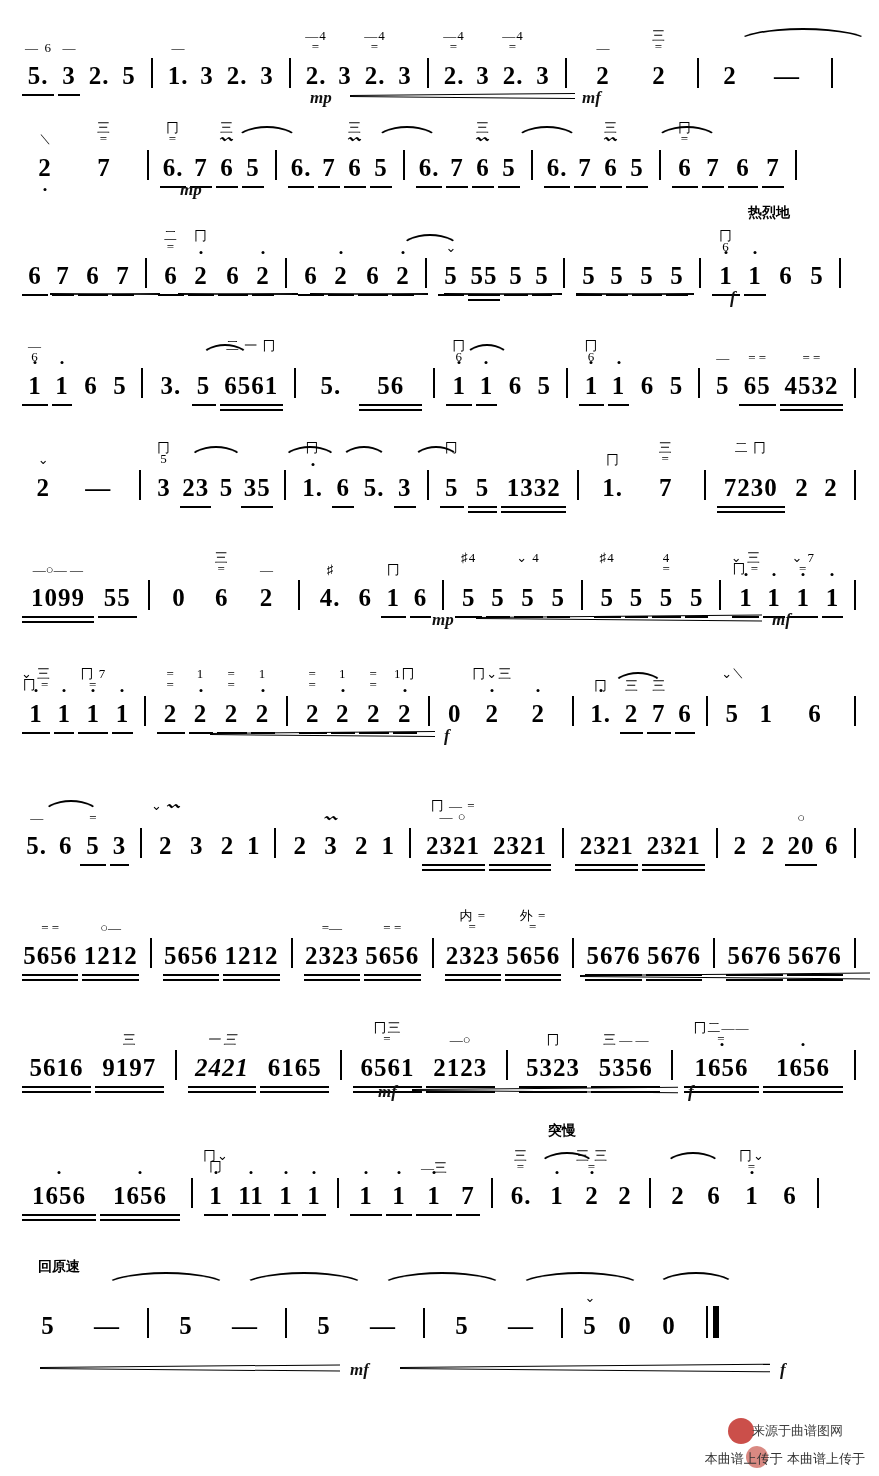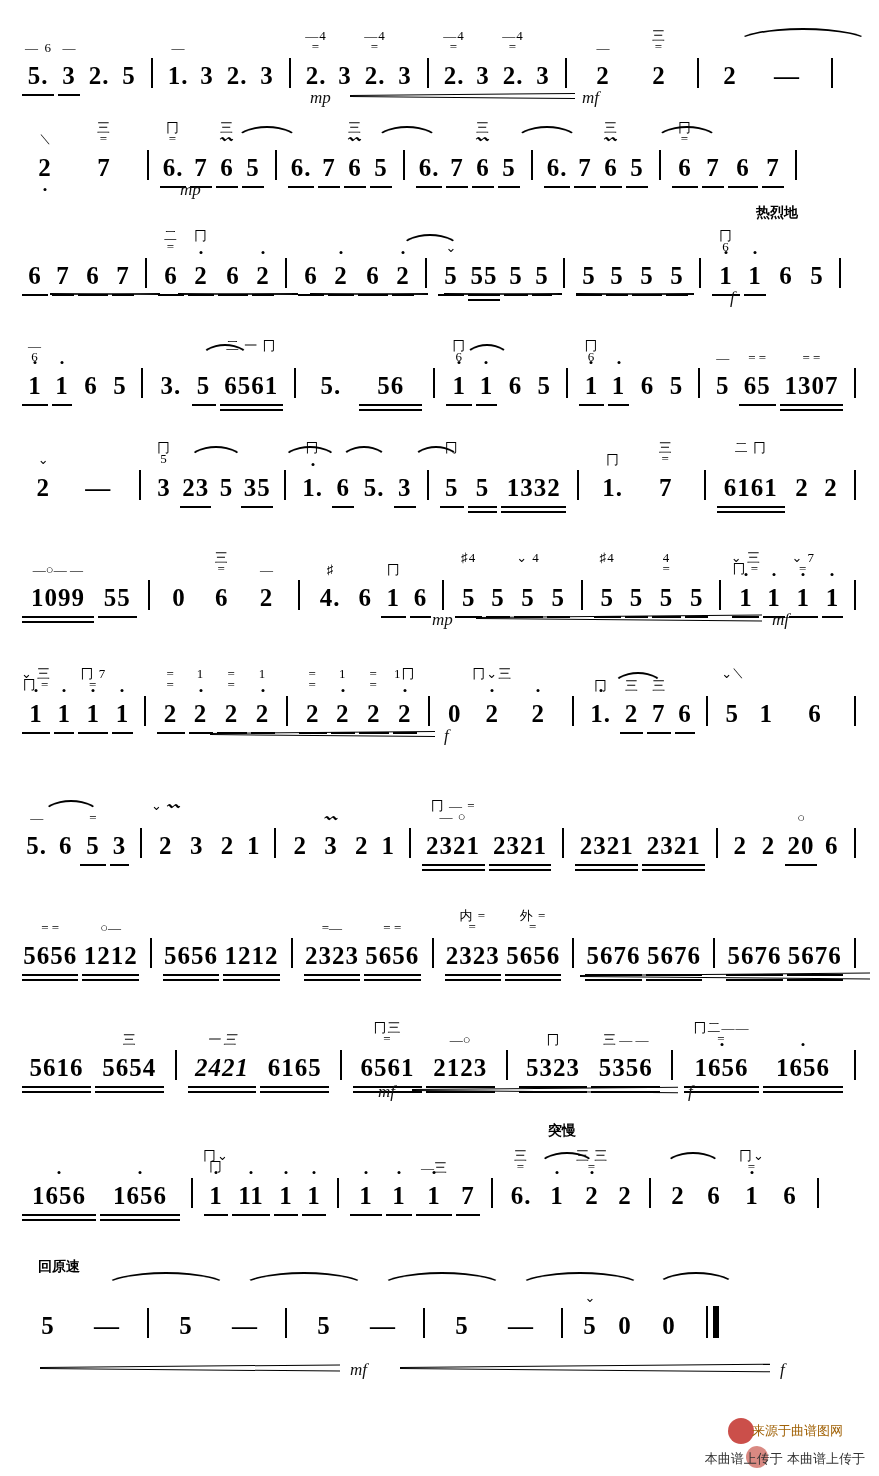--- a/index.html
+++ b/index.html
@@ -121,21 +121,21 @@
     border-left-color: transparent;
     border-right-color: transparent;
     border-radius: 50% 50% 0 0 / 100% 100% 0 0;
     height: 13px;
   }
   
   .dyn {
     position: absolute;
     font-family: "Liberation Serif", serif;
     font-style: italic;
-    font-weight: 400;
+    font-weight: 700;
     font-size: 17px;
   }
   .cnlabel {
     position: absolute;
     font-family: "DejaVu Sans", sans-serif;
     font-weight: 700;
     font-size: 14px;
     color: #000;
   }
   .hairpin {
@@ -157,21 +157,21 @@
     position: absolute;
     right: 14px;
     font-family: "DejaVu Sans", sans-serif;
     font-size: 13px;
     color: #333;
   }
   .watermark {
     position: absolute;
     font-family: "DejaVu Sans", sans-serif;
     font-size: 13px;
-    color: #a16207;
+    color: #404040;
     text-align: center;
   }
   .seal {
     position: absolute;
     width: 26px; height: 26px;
     border-radius: 50%;
     background: #c2302a;
     opacity: .85;
   }
   .seal2 {
@@ -290,21 +290,21 @@
       <span class="cell beam1" style="width:34px;"><span>5</span></span>
       <span class="cell beam1" style="width:26px;"><span>5</span></span>
       <span class="bar"></span>
       <span class="cell beam1" style="width:32px;"><span class="above2">冂<br>6</span><span class="dot-over"></span><span>1</span></span>
       <span class="cell beam1" style="width:26px;"><span class="dot-over"></span><span>1</span></span>
       <span class="cell" style="width:36px;"><span>6</span></span>
       <span class="cell" style="width:26px;"><span>5</span></span>
       <span class="bar"></span>
     </div>
     <div class="slur" style="left:380px; top:4px; width:56px;"></div>
-    <div class="cnlabel" style="left:728px; top:-26px;margin-left:8px;">热烈地</div>
+    <div class="cnlabel" style="left:728px; top:-26px;">热烈地</div>
     <div class="dyn" style="left:710px; top:58px;">f</div>
     <div class="hairpin dim" style="left:30px; top:60px; width:110px;">
         <i></i>
         <i></i>
       </div>
     <div class="hairpin dim" style="left:158px; top:60px; width:120px;">
         <i></i>
         <i></i>
       </div>
     <div class="hairpin dim" style="left:290px; top:60px; width:118px;">
@@ -340,21 +340,21 @@
       <span class="cell" style="width:36px;"><span>6</span></span>
       <span class="cell" style="width:26px;"><span>5</span></span>
       <span class="bar"></span>
       <span class="cell beam1" style="width:32px;"><span class="above2">冂<br>6</span><span class="dot-over"></span><span>1</span></span>
       <span class="cell beam1" style="width:26px;"><span class="dot-over"></span><span>1</span></span>
       <span class="cell" style="width:36px;"><span>6</span></span>
       <span class="cell" style="width:26px;"><span>5</span></span>
       <span class="bar"></span>
       <span class="cell" style="width:30px;"><span class="above">—</span><span>5</span></span>
       <span class="cell beam1" style="width:44px;"><span class="above">= =</span><span>65</span></span>
-      <span class="cell beam2" style="width:72px;"><span class="above">= =</span><span>1307</span></span>
+      <span class="cell beam2" style="width:72px;"><span class="above">= =</span><span>4532</span></span>
       <span class="bar"></span>
     </div>
     <div class="slur" style="left:180px; top:4px; width:46px;"></div>
     <div class="slur" style="left:444px; top:4px; width:42px;"></div>
   </div>
 
   <div class="row" style="top:442px;">
     <div class="cells">
       <span class="cell" style="width:50px;"><span class="above">⌄</span><span>2</span></span>
       <span class="cell" style="width:68px;"><span>—</span></span>
@@ -369,21 +369,21 @@
       <span class="cell" style="width:38px;"><span>5.</span></span>
       <span class="cell beam1" style="width:28px;"><span>3</span></span>
       <span class="bar"></span>
       <span class="cell beam1" style="width:30px;"><span class="above2">冂</span><span>5</span></span>
       <span class="cell beam2" style="width:36px;"><span>5</span></span>
       <span class="cell beam2" style="width:74px;"><span>1332</span></span>
       <span class="bar"></span>
       <span class="cell" style="width:52px;"><span class="above">冂</span><span>1.</span></span>
       <span class="cell" style="width:62px;"><span class="above2">三<br>=</span><span>7</span></span>
       <span class="bar"></span>
-      <span class="cell beam2" style="width:78px;"><span class="above2">二 冂</span><span>6161</span></span>
+      <span class="cell beam2" style="width:78px;"><span class="above2">二 冂</span><span>7230</span></span>
       <span class="cell" style="width:32px;"><span>2</span></span>
       <span class="cell" style="width:30px;"><span>2</span></span>
       <span class="bar"></span>
     </div>
     <div class="slur" style="left:168px; top:4px; width:52px;"></div>
     <div class="slur" style="left:262px; top:4px; width:52px;"></div>
     <div class="slur" style="left:320px; top:4px; width:44px;"></div>
     <div class="slur" style="left:392px; top:4px; width:44px;"></div>
   </div>
 
@@ -519,21 +519,21 @@
     </div>
     <div class="hairpin cresc" style="left:560px; top:62px; width:290px;">
         <i></i>
         <i></i>
       </div>
   </div>
 
   <div class="row" style="top:1022px;">
     <div class="cells">
       <span class="cell beam2" style="width:76px;"><span>5616</span></span>
-      <span class="cell beam2" style="width:76px;"><span class="above">三</span><span>5654</span></span>
+      <span class="cell beam2" style="width:76px;"><span class="above">三</span><span>9197</span></span>
       <span class="bar"></span>
       <span class="cell beam2" style="width:76px;font-style:italic;"><span class="above">一 三</span><span>2421</span></span>
       <span class="cell beam2" style="width:76px;"><span>6165</span></span>
       <span class="bar"></span>
       <span class="cell beam2" style="width:76px;"><span class="above2">冂三<br>=</span><span>6561</span></span>
       <span class="cell beam2" style="width:76px;"><span class="above">—○</span><span>2123</span></span>
       <span class="bar"></span>
       <span class="cell beam2" style="width:76px;"><span class="above">冂</span><span>5323</span></span>
       <span class="cell beam2" style="width:76px;"><span class="above">三 — —</span><span>5356</span></span>
       <span class="bar"></span>

